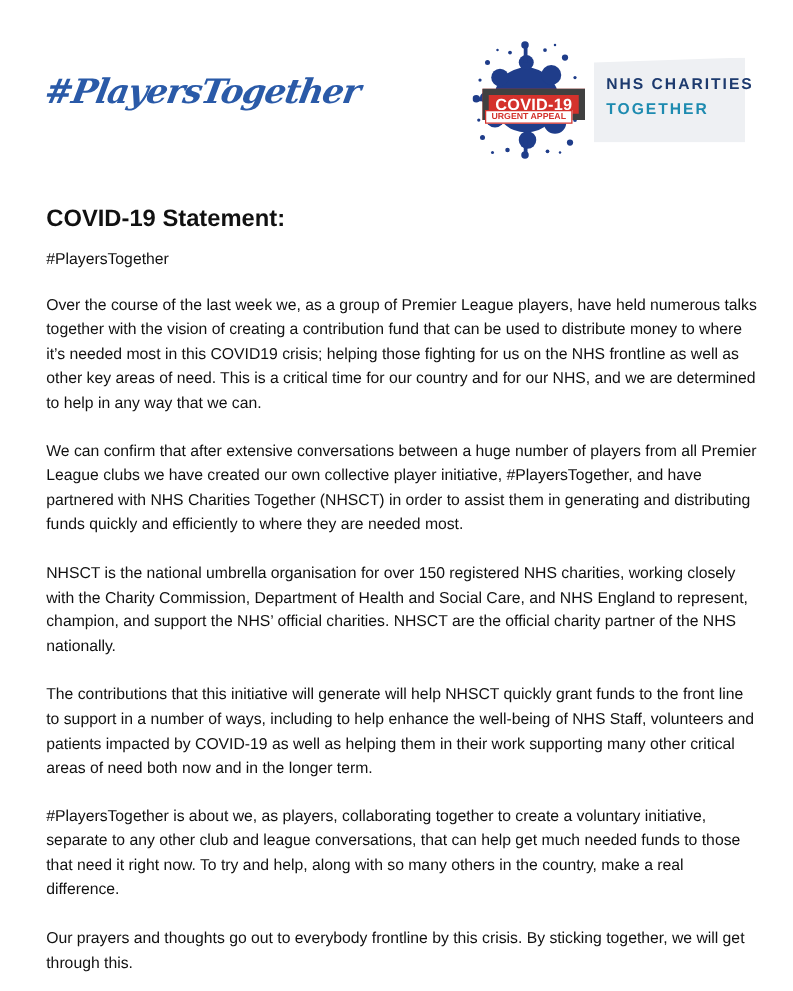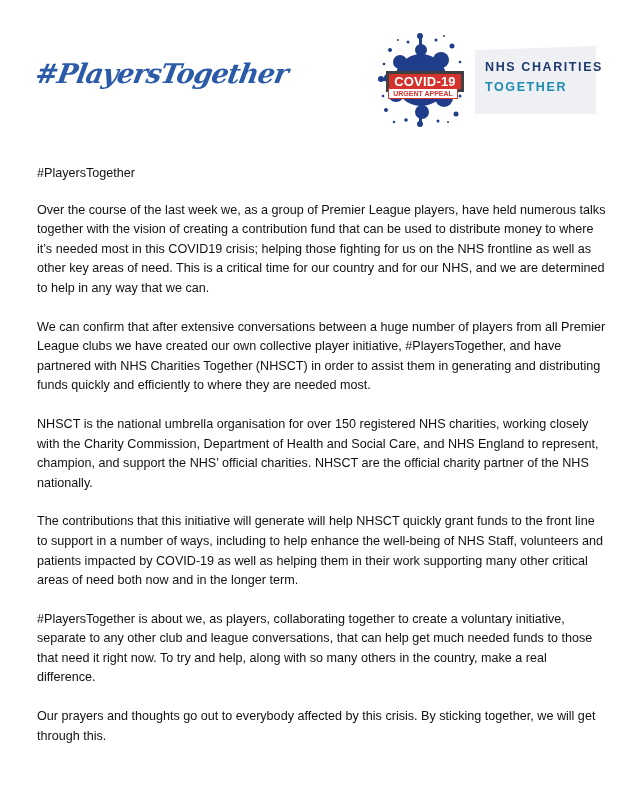--- a/index.html
+++ b/index.html
@@ -41,21 +41,21 @@
     .covid-label {
       position: absolute;
       left: 8px; top: 39px;
       width: 72px;
       background: #d4322c;
       color: #fff;
       font-weight: bold;
       font-size: 13px;
       line-height: 15px;
       text-align: center;
-      border: 3px solid #404040;
+      border: 5px solid #404040;
       letter-spacing: 0.2px;
     }
     .covid-sub {
       position: absolute;
       left: 10px; top: 56px;
       width: 68px;
       background: #ffffff;
       color: #d4322c;
       font-weight: bold;
       font-size: 7px;
@@ -155,21 +155,22 @@
     <div class="covid-label">COVID-19</div>
     <div class="covid-sub">URGENT APPEAL</div>
   </div>
 
   <div class="nhs-panel"></div>
   <div class="nhs-line1">NHS CHARITIES</div>
   <div class="nhs-line2">TOGETHER</div>
 </div>
 
 <div class="content">
+  <h1 class="title">COVID-19 Statement:</h1>
   <p class="para tag">#PlayersTogether</p>
   <p class="para">Over the course of the last week we, as a group of Premier League players, have held numerous talks together with the vision of creating a contribution fund that can be used to distribute money to where it’s needed most in this COVID19 crisis; helping those fighting for us on the NHS frontline as well as other key areas of need. This is a critical time for our country and for our NHS, and we are determined to help in any way that we can.</p>
   <p class="para">We can confirm that after extensive conversations between a huge number of players from all Premier League clubs we have created our own collective player initiative, #PlayersTogether, and have partnered with NHS Charities Together (NHSCT) in order to assist them in generating and distributing funds quickly and efficiently to where they are needed most.</p>
   <p class="para">NHSCT is the national umbrella organisation for over 150 registered NHS charities, working closely with the Charity Commission, Department of Health and Social Care, and NHS England to represent, champion, and support the NHS’ official charities. NHSCT are the official charity partner of the NHS nationally.</p>
   <p class="para">The contributions that this initiative will generate will help NHSCT quickly grant funds to the front line to support in a number of ways, including to help enhance the well-being of NHS Staff, volunteers and patients impacted by COVID-19 as well as helping them in their work supporting many other critical areas of need both now and in the longer term.</p>
   <p class="para">#PlayersTogether is about we, as players, collaborating together to create a voluntary initiative, separate to any other club and league conversations, that can help get much needed funds to those that need it right now. To try and help, along with so many others in the country, make a real difference.</p>
-  <p class="para">Our prayers and thoughts go out to everybody affected by this crisis. By sticking together, we will get through this.</p>
+  <p class="para">Our prayers and thoughts go out to everybody frontline by this crisis. By sticking together, we will get through this.</p>
 
 </div>
 
 </body></html>

